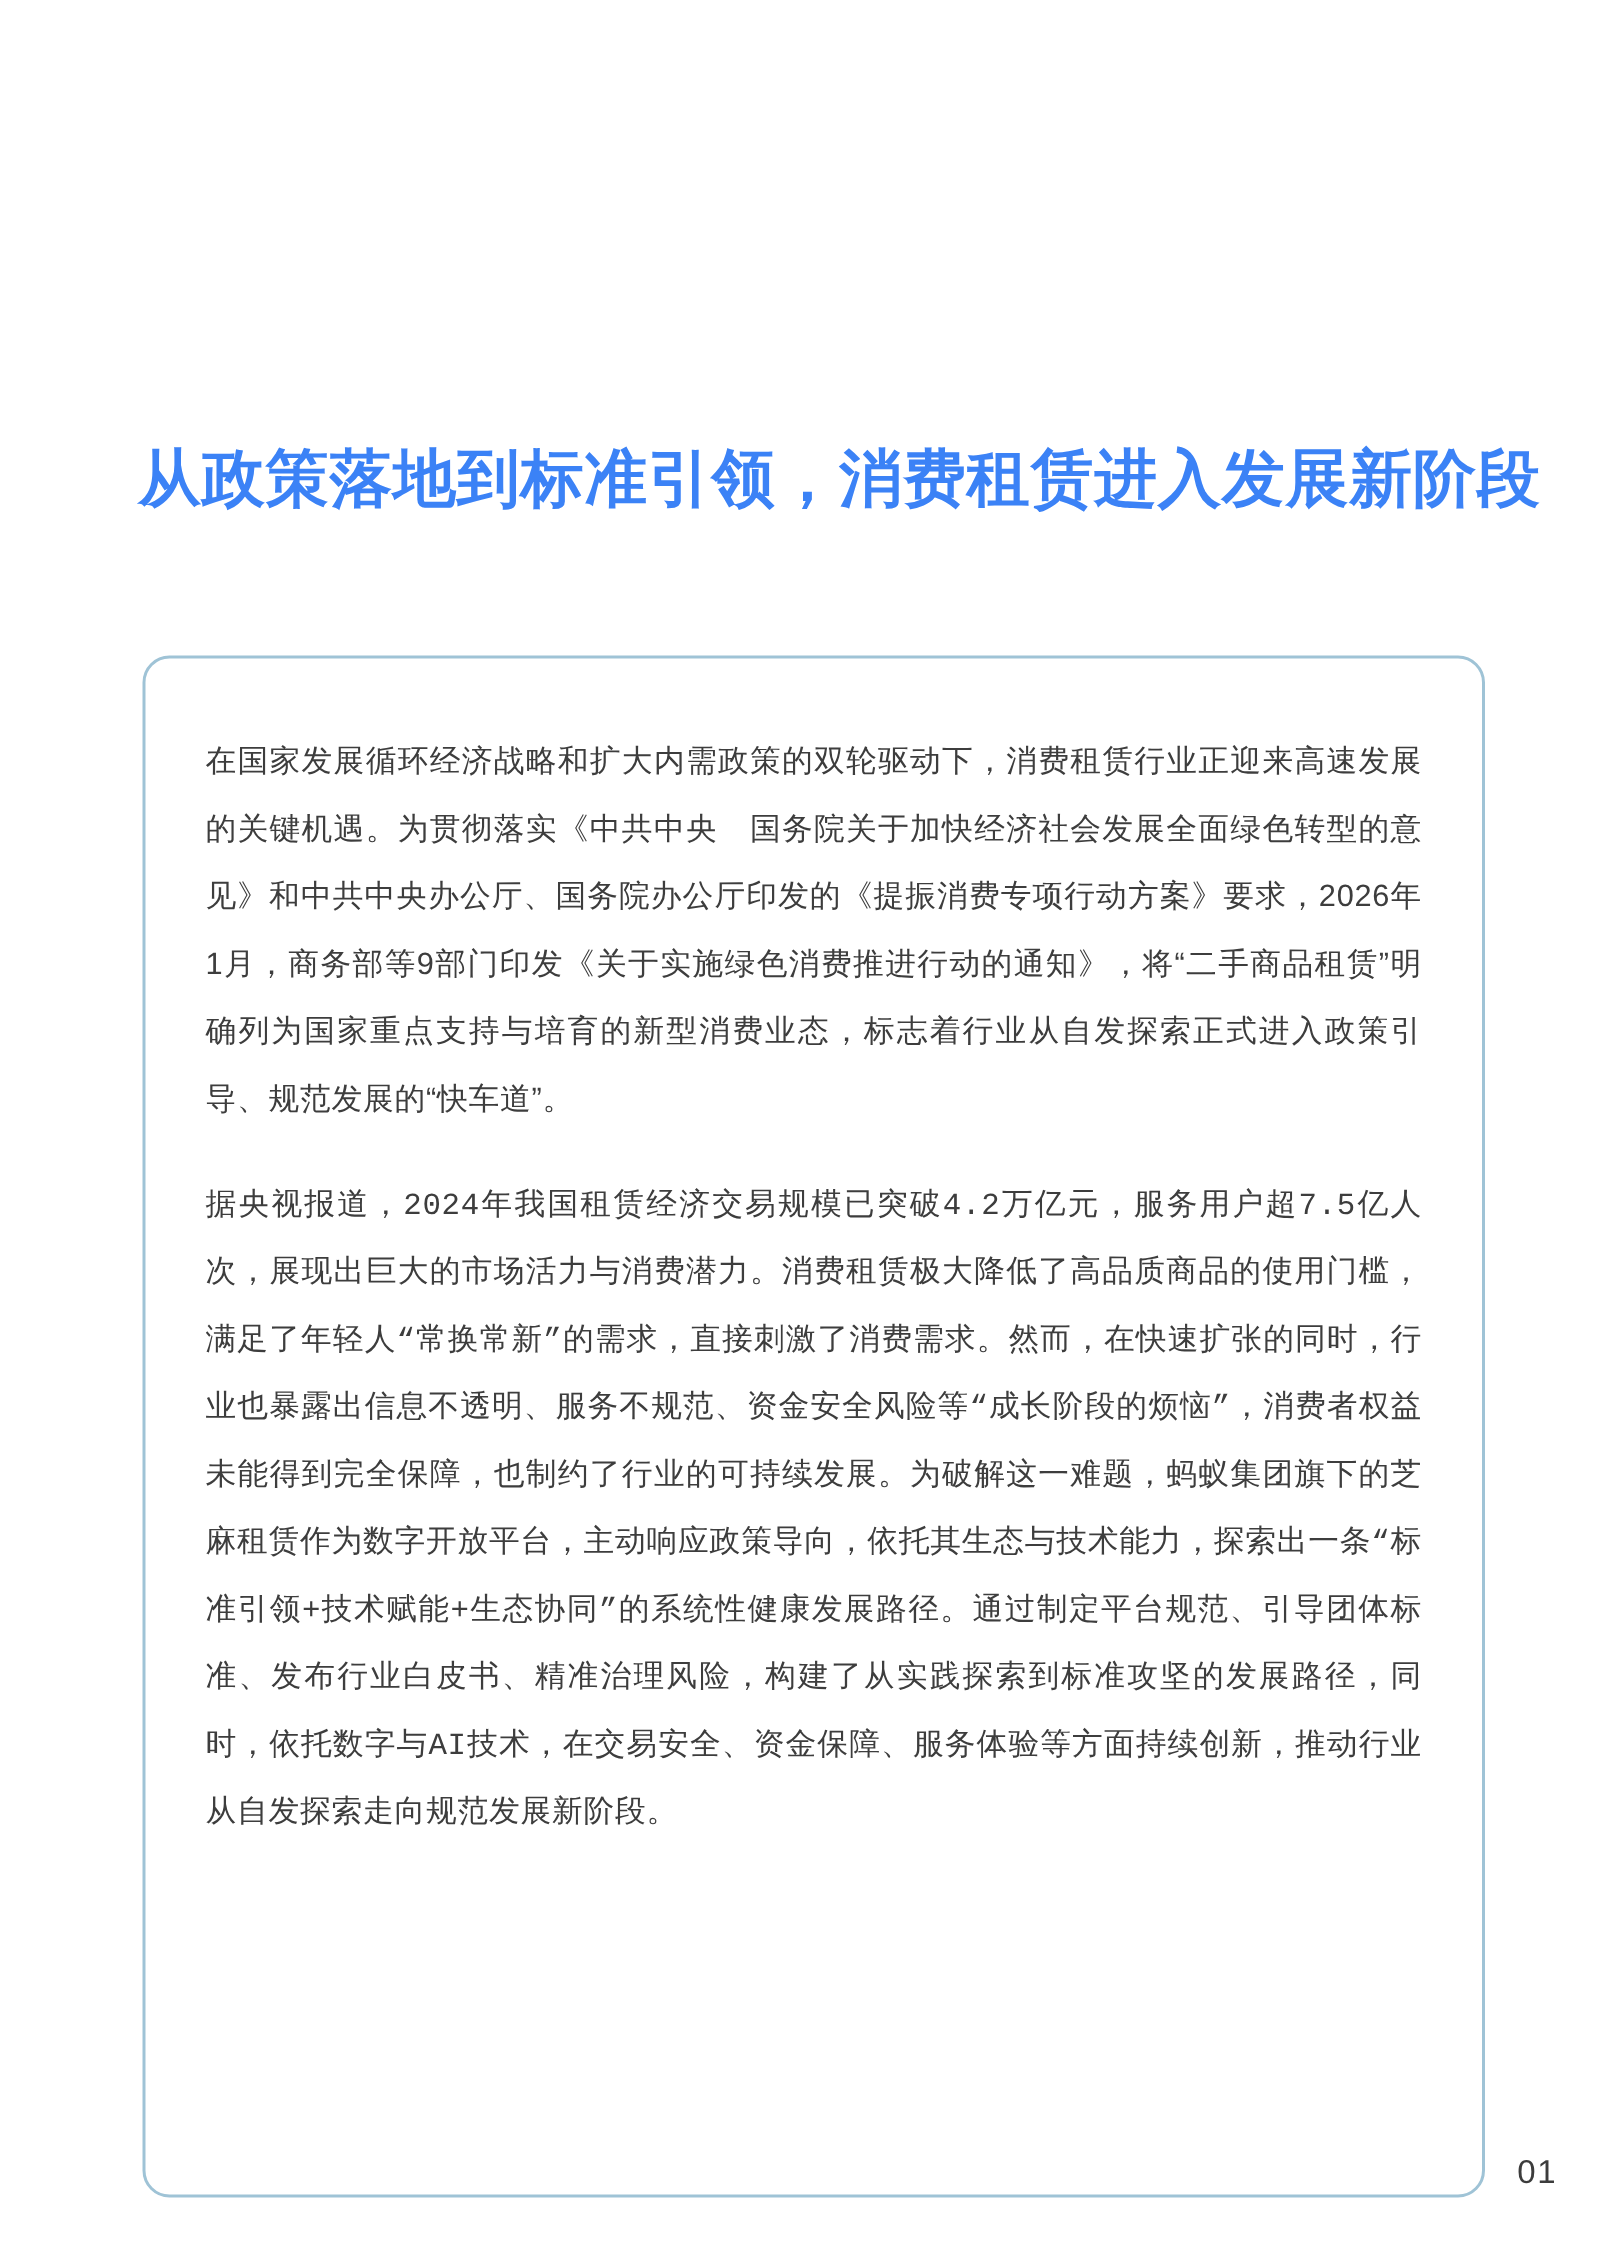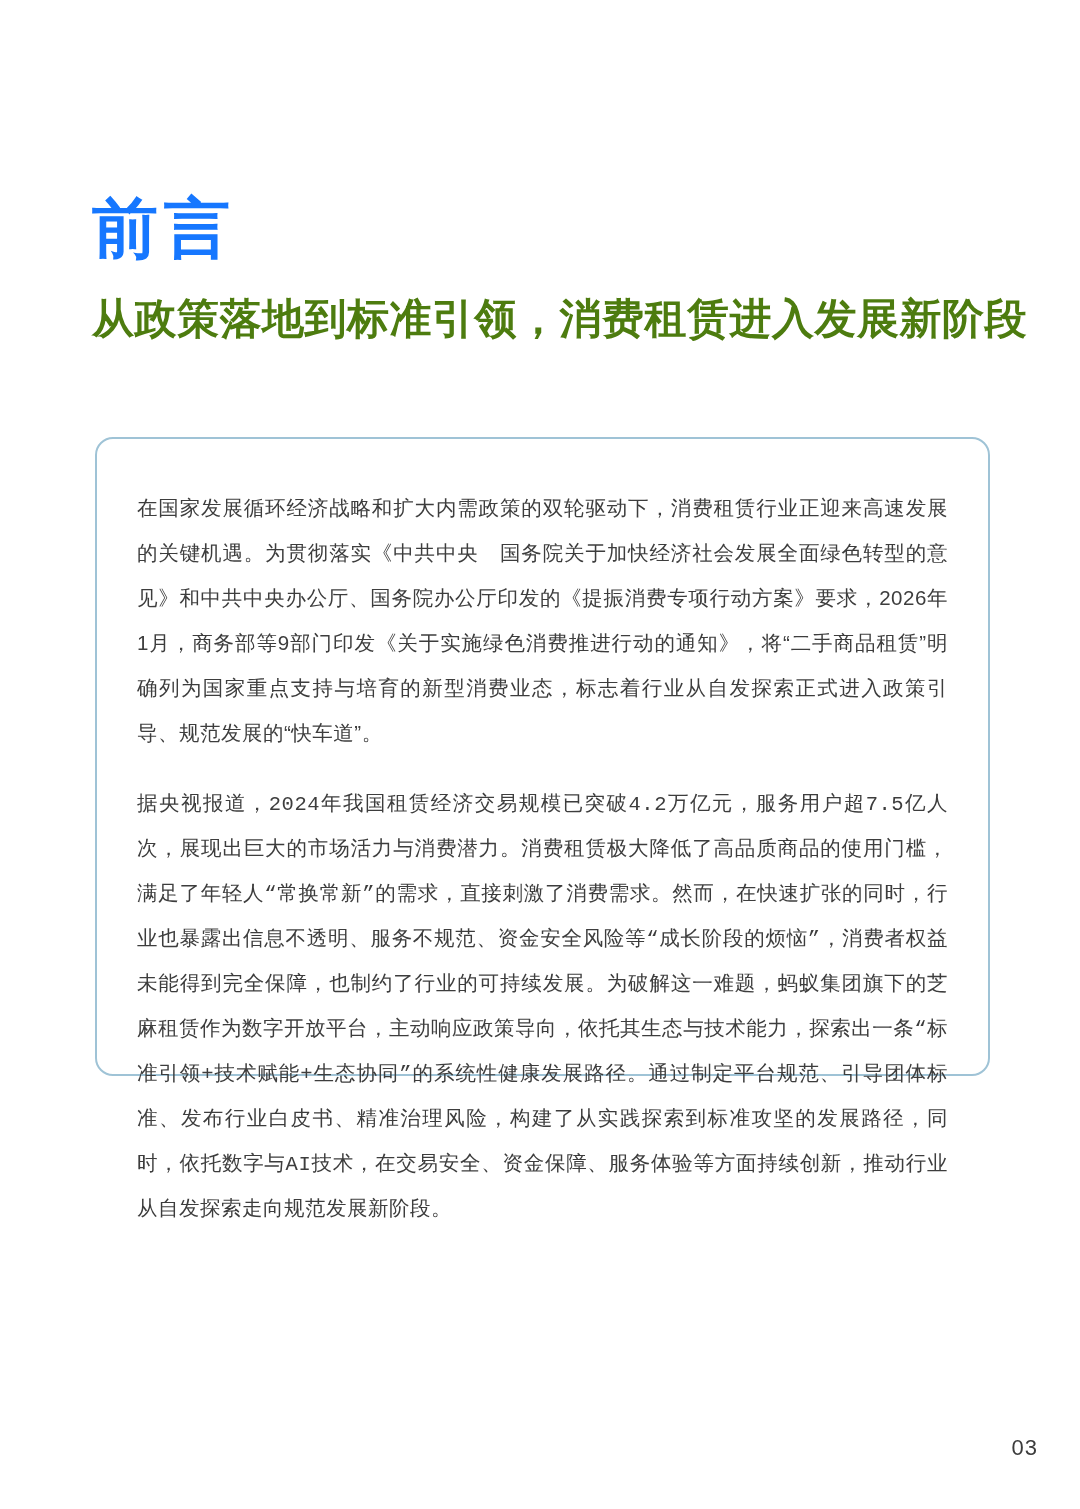--- a/index.html
+++ b/index.html
@@ -26,30 +26,30 @@
     color: #1677ff;
     line-height: 1.1;
   }
   .subtitle {
     position: absolute;
     left: 92px;
     top: 294px;
     width: 940px;
     font-size: 42px;
     font-weight: 900;
-    color: #4d7c0f;
+    color: #3b82f6;
     line-height: 1.2;
     letter-spacing: 0.5px;
   }
   .content-box {
     position: absolute;
     left: 95px;
     top: 437px;
     width: 895px;
-    height: 639px;
+    height: 1028px;
     background: #ffffff;
     border: 2px solid #9fc3d6;
     border-radius: 18px;
     padding: 46px 40px 40px 40px;
   }
   .content-box p {
     font-size: 20.5px;
     line-height: 45px;
     color: #3d3d3d;
     text-align: justify;
@@ -66,24 +66,23 @@
     font-size: 22px;
     color: #3c3c3c;
     letter-spacing: 1px;
   }
 </style>
 </head>
 <body>
 
 <div class="page">
 
-  <h1 class="title">前言</h1>
 
   <h2 class="subtitle">从政策落地到标准引领，消费租赁进入发展新阶段</h2>
 
   <div class="content-box">
     <p>在国家发展循环经济战略和扩大内需政策的双轮驱动下，消费租赁行业正迎来高速发展的关键机遇。为贯彻落实《中共中央　国务院关于加快经济社会发展全面绿色转型的意见》和中共中央办公厅、国务院办公厅印发的《提振消费专项行动方案》要求，2026年1月，商务部等9部门印发《关于实施绿色消费推进行动的通知》，将“二手商品租赁”明确列为国家重点支持与培育的新型消费业态，标志着行业从自发探索正式进入政策引导、规范发展的“快车道”。</p>
     <p>据央视报道，2024年我国租赁经济交易规模已突破4.2万亿元，服务用户超7.5亿人次，展现出巨大的市场活力与消费潜力。消费租赁极大降低了高品质商品的使用门槛，满足了年轻人“常换常新”的需求，直接刺激了消费需求。然而，在快速扩张的同时，行业也暴露出信息不透明、服务不规范、资金安全风险等“成长阶段的烦恼”，消费者权益未能得到完全保障，也制约了行业的可持续发展。为破解这一难题，蚂蚁集团旗下的芝麻租赁作为数字开放平台，主动响应政策导向，依托其生态与技术能力，探索出一条“标准引领+技术赋能+生态协同”的系统性健康发展路径。通过制定平台规范、引导团体标准、发布行业白皮书、精准治理风险，构建了从实践探索到标准攻坚的发展路径，同时，依托数字与AI技术，在交易安全、资金保障、服务体验等方面持续创新，推动行业从自发探索走向规范发展新阶段。</p>
   </div>
 
-  <div class="page-number">03</div>
+  <div class="page-number">01</div>
 
 </div>
 
 </body></html>

